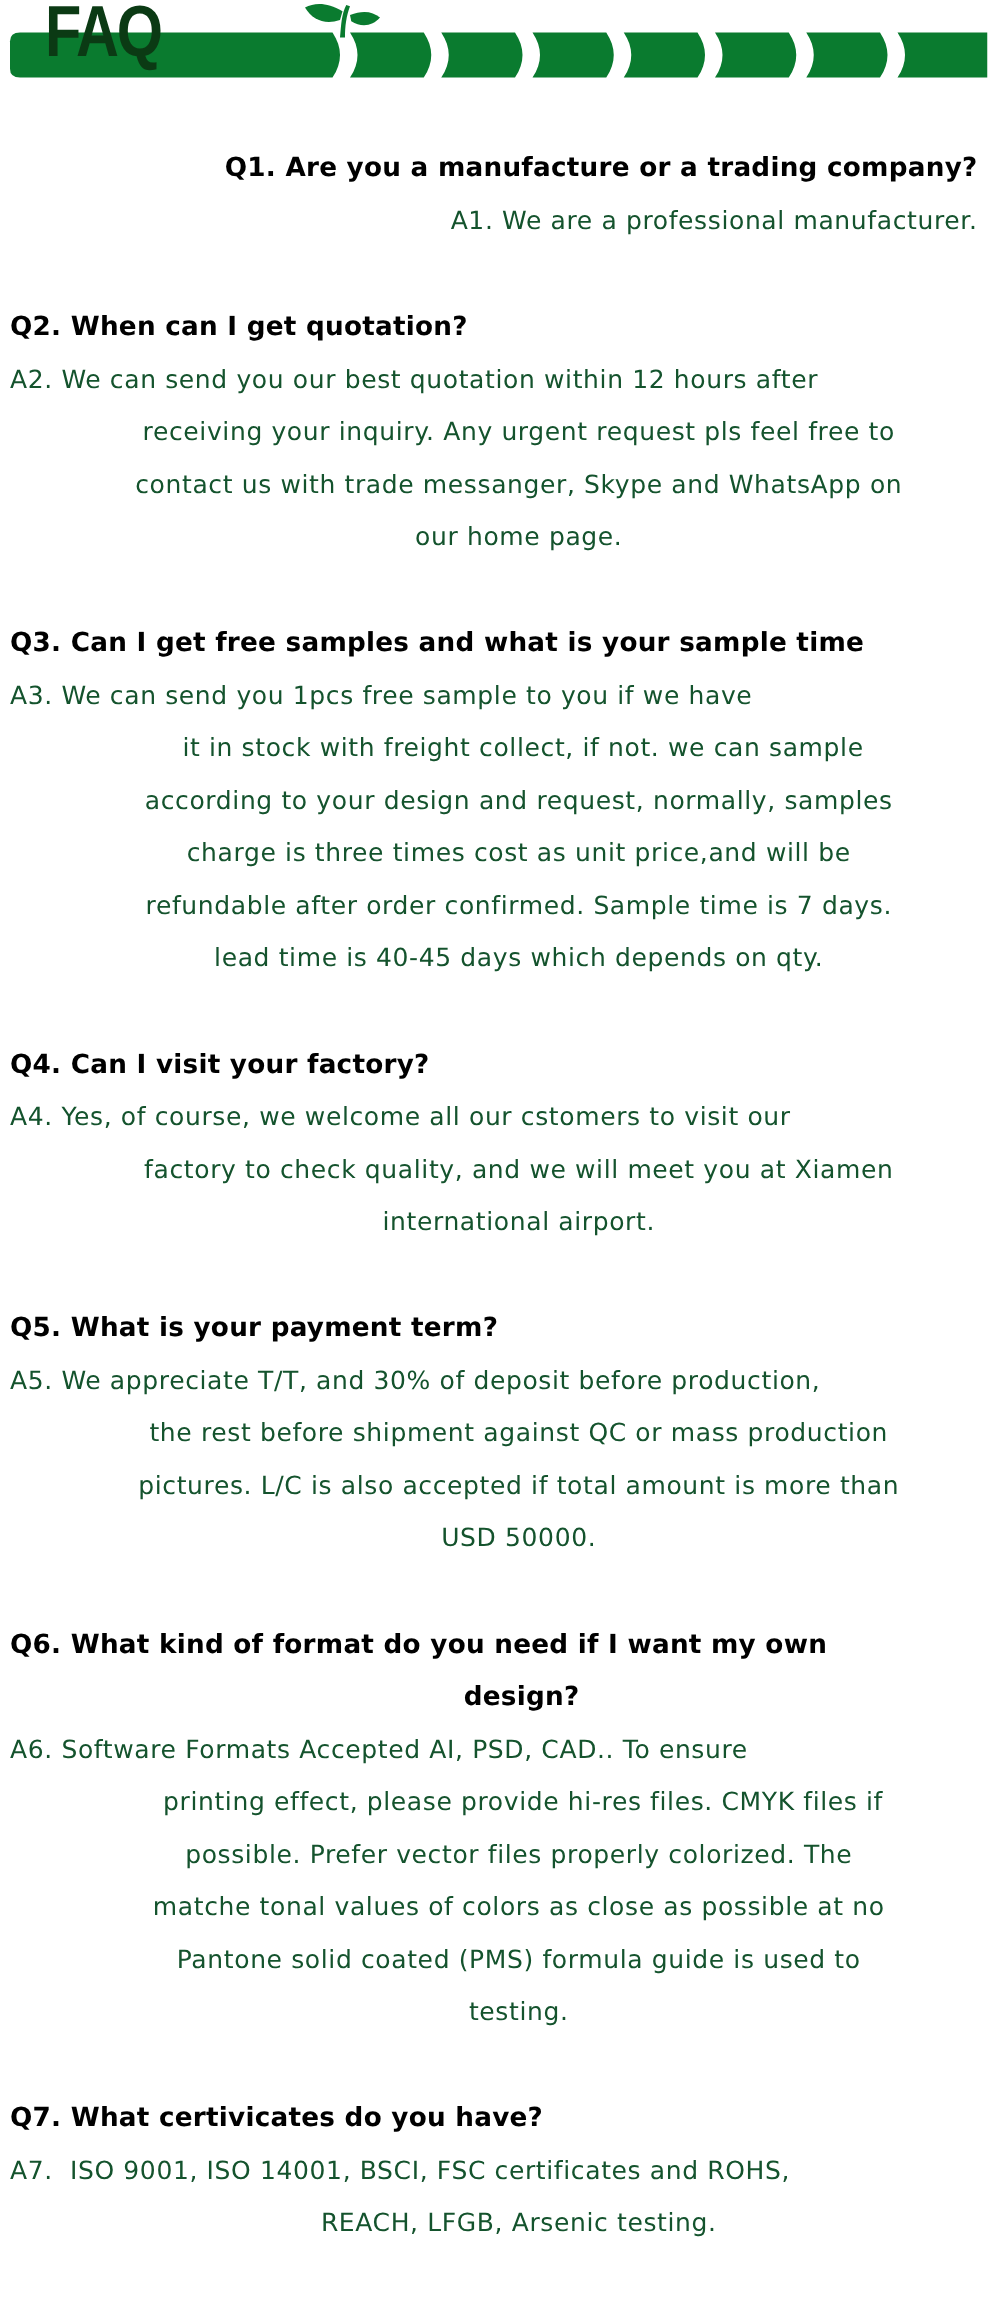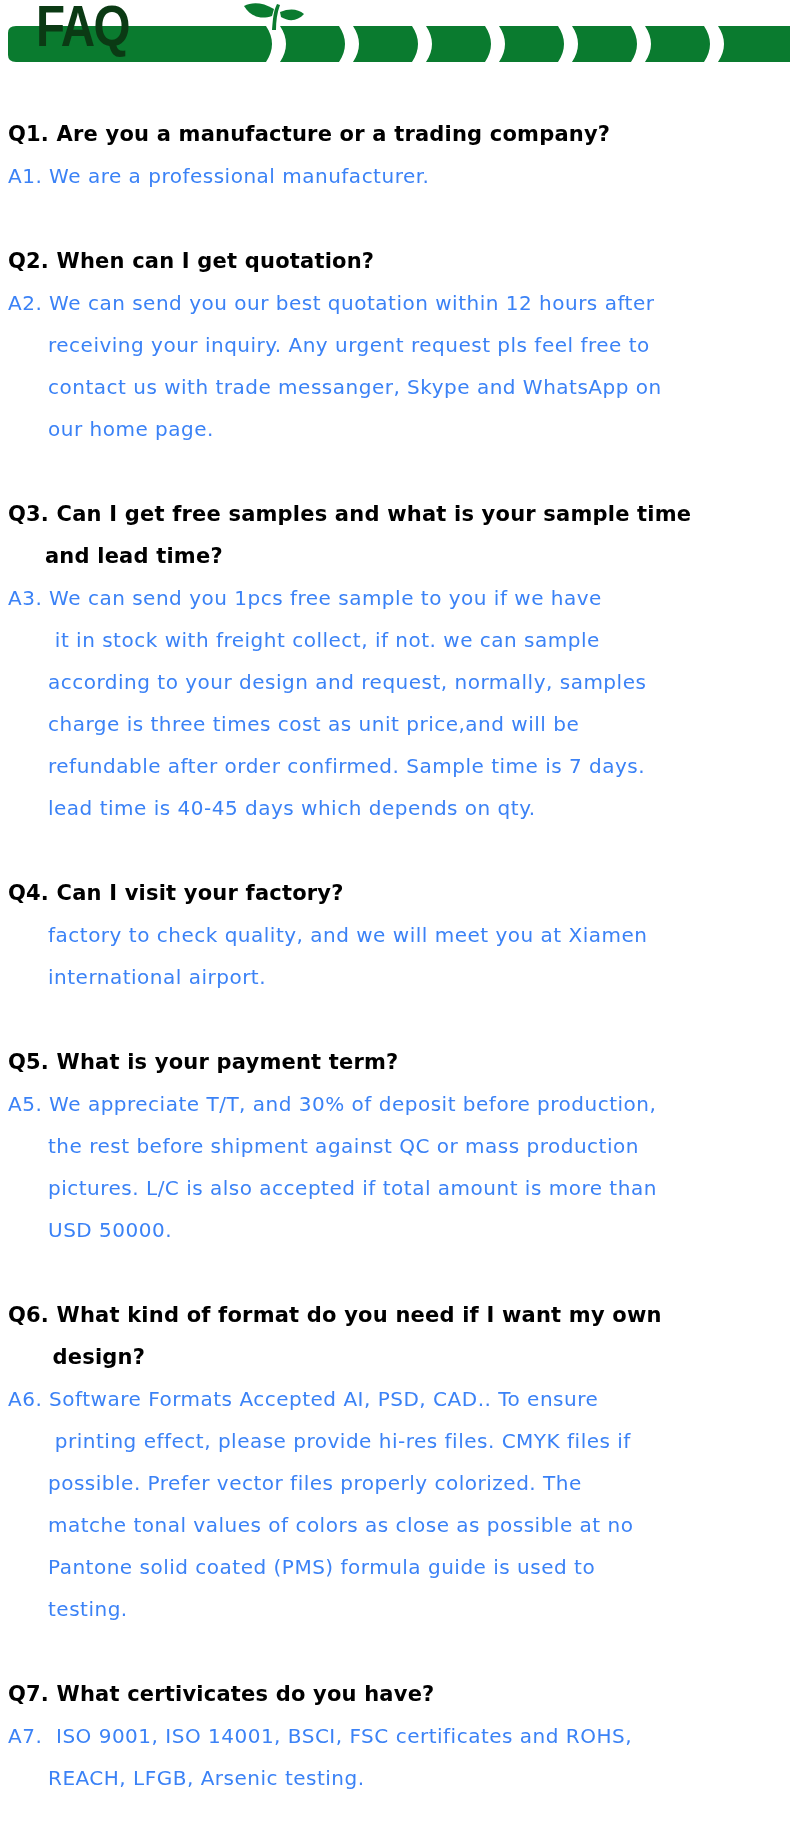--- a/index.html
+++ b/index.html
@@ -33,38 +33,38 @@
     color: #0b3a14;
     letter-spacing: -2px;
     transform: scaleX(0.82);
     transform-origin: left center;
   }
   
   .content {
     padding: 49px 8px 0 8px;
   }
   .section { margin-top: 43px; }
-  .section:first-child { margin-top: 0; }
+  .section:first-child { margin-top: 0; text-align: right; }
   .line {
     height: 42px;
     line-height: 42px;
     white-space: pre;
   }
   .q {
     font-weight: bold;
     font-size: 21px;
     color: #000000;
     letter-spacing: 0.2px;
   }
   .a {
     font-size: 20px;
-    color: #3b82f6;
+    color: #14532d;
     letter-spacing: 0.5px;
   }
-  .cont { padding-left: 37px; }
+  .cont { padding-left: 37px; text-align: center; }
   .a.cont { padding-left: 40px; }
 </style>
 </head>
 <body>
 
 <div class="header">
   <svg class="banner-svg" width="790" height="64" viewBox="0 0 790 64">
     <g fill="#0a7b2f">
 
       <g>
@@ -103,31 +103,31 @@
   <div class="section">
     <div class="line q">Q2. When can I get quotation?</div>
     <div class="line a">A2. We can send you our best quotation within 12 hours after</div>
     <div class="line a cont">receiving your inquiry. Any urgent request pls feel free to</div>
     <div class="line a cont">contact us with trade messanger, Skype and WhatsApp on</div>
     <div class="line a cont">our home page.</div>
   </div>
 
   <div class="section">
     <div class="line q">Q3. Can I get free samples and what is your sample time</div>
-    <div class="line q cont">and lead time?</div>
     <div class="line a">A3. We can send you 1pcs free sample to you if we have</div>
     <div class="line a cont"> it in stock with freight collect, if not. we can sample</div>
     <div class="line a cont">according to your design and request, normally, samples</div>
     <div class="line a cont">charge is three times cost as unit price,and will be</div>
     <div class="line a cont">refundable after order confirmed. Sample time is 7 days.</div>
     <div class="line a cont">lead time is 40-45 days which depends on qty.</div>
   </div>
 
   <div class="section">
     <div class="line q">Q4. Can I visit your factory?</div>
+    <div class="line a">A4. Yes, of course, we welcome all our cstomers to visit our</div>
     <div class="line a cont">factory to check quality, and we will meet you at Xiamen</div>
     <div class="line a cont">international airport.</div>
   </div>
 
   <div class="section">
     <div class="line q">Q5. What is your payment term?</div>
     <div class="line a">A5. We appreciate T/T, and 30% of deposit before production,</div>
     <div class="line a cont">the rest before shipment against QC or mass production</div>
     <div class="line a cont">pictures. L/C is also accepted if total amount is more than</div>
     <div class="line a cont">USD 50000.</div>

